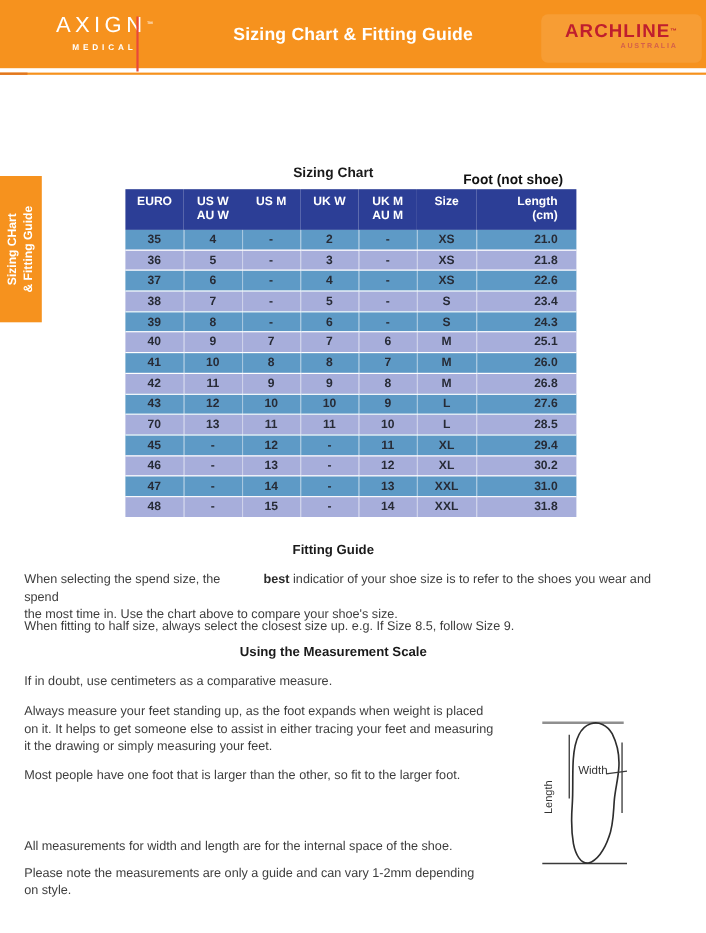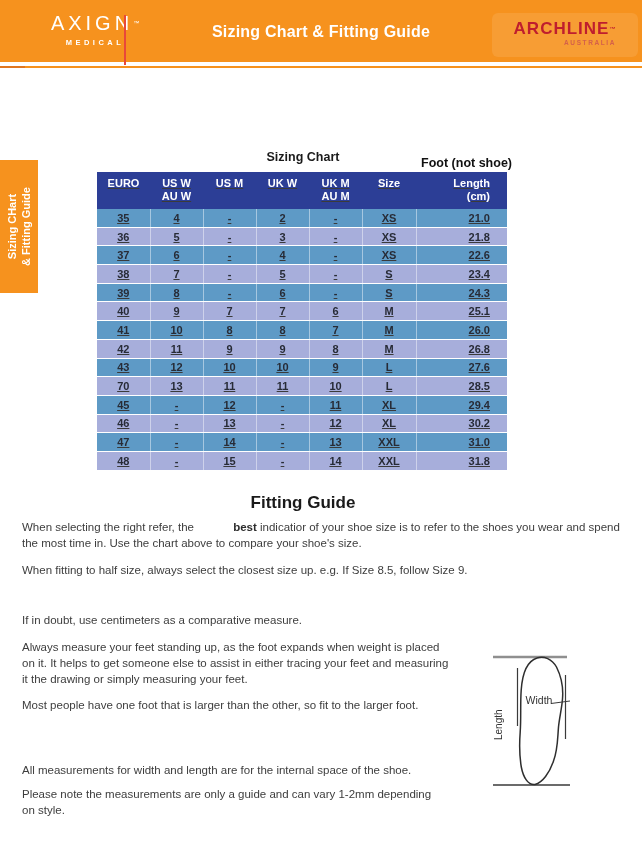--- a/index.html
+++ b/index.html
@@ -26,33 +26,33 @@
   .header-rule-dark{position:absolute;left:0;top:66px;width:25px;height:2px;background:#e0761f;}
   
   .side-tab{position:absolute;left:0;top:160px;width:38px;height:133px;background:#f6921e;
     display:flex;align-items:center;justify-content:center;}
   .side-tab-rot{transform:rotate(-90deg);white-space:nowrap;text-align:center;
     color:#ffffff;font-weight:bold;font-size:11px;line-height:13.5px;}
   
   .chart-title{position:absolute;left:0;top:150px;width:606px;text-align:center;
     color:#1a1a1a;font-size:12.5px;font-weight:bold;}
   .foot-label{position:absolute;right:130px;top:156px;color:#111;font-size:12.5px;font-weight:bold;}
-  .sizing-table{position:absolute;left:97px;top:172px;width:410px;border-collapse:collapse;table-layout:fixed;text-decoration:underline;}
+  .sizing-table{position:absolute;left:114px;top:172px;width:410px;border-collapse:collapse;table-layout:fixed;}
   .sizing-table th{background:#2c3e96;color:#ffffff;font-size:11px;font-weight:bold;
     vertical-align:top;padding:5px 0 3px 0;height:29px;text-align:center;}
   .sizing-table th .l2{font-weight:bold;margin-top:1px;min-height:12px;}
   .sizing-table td{font-size:11px;font-weight:bold;color:#272b36;text-align:center;
     height:17.7px;border-bottom:1px solid #ffffff;border-right:1px solid rgba(255,255,255,0.45);padding:0;}
   .sizing-table td:last-child,.sizing-table th:last-child{border-right:none;}
   .sizing-table td.len,.sizing-table th.len{text-align:right;padding-right:17px;}
   .sizing-table tbody tr:nth-child(odd) td{background:#5e9ac6;}
   .sizing-table tbody tr:nth-child(even) td{background:#a7aedb;}
   
   .sec-heading{position:absolute;left:0;width:606px;text-align:center;
-    color:#1a1a1a;font-size:17px;font-weight:bold;}
+    color:#1a1a1a;font-size:12px;font-weight:bold;}
   .para{position:absolute;left:22px;font-size:11.5px;line-height:16px;color:#3d3d3d;white-space:pre-line;}
   .para b{color:#2c2c2c;padding-left:36px;}
   
   .foot-diagram{position:absolute;left:487px;top:646px;width:150px;height:150px;}
   .foot-diagram text{font-family:"Liberation Sans",sans-serif;fill:#333;}
 </style>
 </head>
 <body>
 
 <div class="page">
@@ -249,24 +249,25 @@
           <td>15</td>
           <td>-</td>
           <td>14</td>
           <td>XXL</td>
           <td class="len">31.8</td>
         </tr>
       </tbody>
   </table>
 
   <div class="sec-heading" style="top:493px;">Fitting Guide</div>
-  <div class="para" style="top:519px;width:600px;"><span>When selecting the right refer, the </span><b>best</b><span> indicatior of your shoe size is to refer to the shoes you wear and spend
+  <div class="para" style="top:519px;width:600px;"><span>When selecting the spend size, the </span><b>best</b><span> indicatior of your shoe size is to refer to the shoes you wear and spend
 the most time in. Use the chart above to compare your shoe's size.</span></div>
   <div class="para" style="top:562px;width:600px;">When fitting to half size, always select the closest size up. e.g. If Size 8.5, follow Size 9.</div>
 
+  <div class="sec-heading" style="top:585px;">Using the Measurement Scale</div>
   <div class="para" style="top:612px;width:600px;">If in doubt, use centimeters as a comparative measure.</div>
   <div class="para" style="top:639px;width:470px;">Always measure your feet standing up, as the foot expands when weight is placed
 on it. It helps to get someone else to assist in either tracing your feet and measuring
 it the drawing or simply measuring your feet.</div>
   <div class="para" style="top:697px;width:600px;">Most people have one foot that is larger than the other, so fit to the larger foot.</div>
   <div class="para" style="top:762px;width:600px;">All measurements for width and length are for the internal space of the shoe.</div>
   <div class="para" style="top:786px;width:470px;">Please note the measurements are only a guide and can vary 1-2mm depending
 on style.</div>
 
   <svg class="foot-diagram" viewBox="0 0 150 150">

